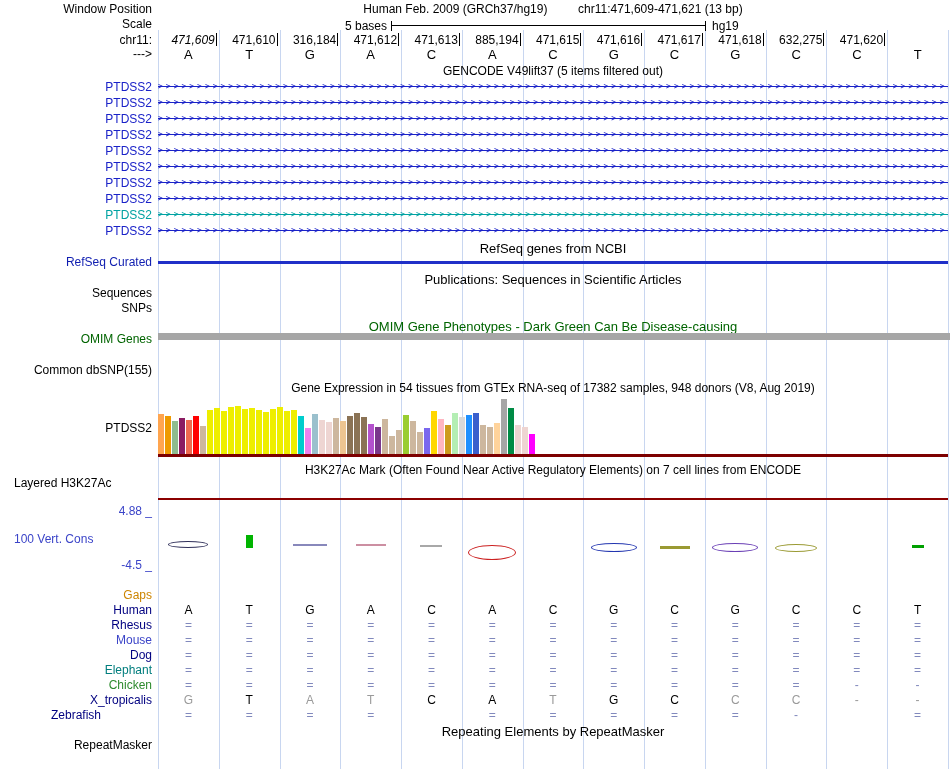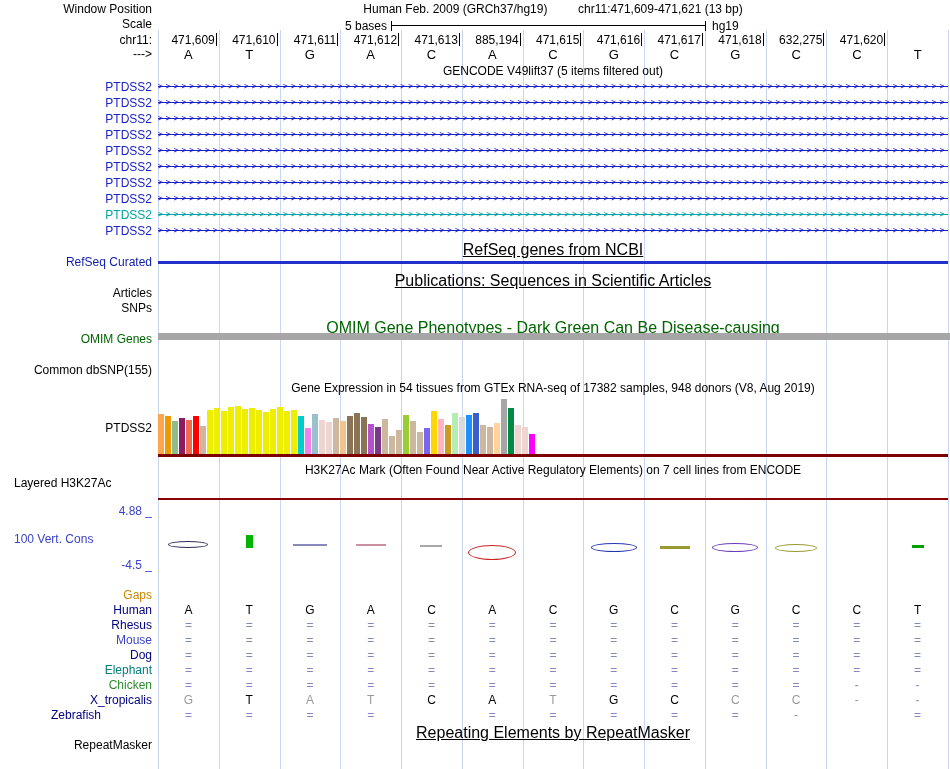--- a/index.html
+++ b/index.html
@@ -6,21 +6,21 @@
   html,body { background:#fff; }
   #screen {
     position:relative; width:950px; height:769px; overflow:hidden;
     background:#fff; color:#000; z-index:0;
     font-family:"Liberation Sans", sans-serif; font-size:12px;
   }
   .abs { position:absolute; }
   .right-label { position:absolute; left:0; width:152px; text-align:right; white-space:nowrap; }
   .left-label  { position:absolute; left:14px; white-space:nowrap; }
   .title { position:absolute; left:158px; width:790px; text-align:center; white-space:nowrap; }
-  .small { font-size:16px;text-decoration:underline; }
+  .small { font-size:13px; }
   .cons { color:#3b44c8; }
   .scale-bar {
     position:absolute; left:391px; top:21px; width:315px; height:10px;
     border-left:1px solid #000; border-right:1px solid #000;
     background:linear-gradient(to bottom, transparent 4px, #000 4px, #000 5px, transparent 5px);
   }
   .gene-line {
     position:absolute; left:158px; width:790px; height:13px; overflow:hidden;
     font-family:"DejaVu Sans Mono", monospace; font-size:8px; line-height:13px;
     letter-spacing:3px; white-space:nowrap;
@@ -49,21 +49,21 @@
 
   <div class="title" style="top:64px">GENCODE V49lift37 (5 items filtered out)</div>
   <div class="title small" style="top:241px">RefSeq genes from NCBI</div>
   <div class="title small" style="top:272px">Publications: Sequences in Scientific Articles</div>
   <div class="title small" style="top:319px;color:#006400">OMIM Gene Phenotypes - Dark Green Can Be Disease-causing</div>
   <div class="title" style="top:381px">Gene Expression in 54 tissues from GTEx RNA-seq of 17382 samples, 948 donors (V8, Aug 2019)</div>
   <div class="title" style="top:463px">H3K27Ac Mark (Often Found Near Active Regulatory Elements) on 7 cell lines from ENCODE</div>
   <div class="title small" style="top:724px">Repeating Elements by RepeatMasker</div>
 
   <div class="right-label" style="top:255px;color:#0f1db0">RefSeq Curated</div>
-  <div class="right-label" style="top:286px">Articles</div>
+  <div class="right-label" style="top:286px">Sequences</div>
   <div class="right-label" style="top:301px">SNPs</div>
   <div class="right-label" style="top:332px;color:#006400">OMIM Genes</div>
   <div class="right-label" style="top:363px">Common dbSNP(155)</div>
   <div class="right-label" style="top:421px">PTDSS2</div>
   <div class="left-label" style="top:476px">Layered H3K27Ac</div>
   <div class="right-label cons" style="top:504px">4.88 _</div>
   <div class="left-label cons" style="top:532px">100 Vert. Cons</div>
   <div class="right-label cons" style="top:558px">-4.5 _</div>
   <div class="right-label" style="top:738px">RepeatMasker</div>
 
@@ -79,23 +79,23 @@
     <div style="position: absolute; left: 401.08px; top: 30px; width: 1px; height: 739px; background: rgb(200, 214, 240); z-index: -1;"></div>
     <div style="position: absolute; left: 461.85px; top: 30px; width: 1px; height: 739px; background: rgb(200, 214, 240); z-index: -1;"></div>
     <div style="position: absolute; left: 522.62px; top: 30px; width: 1px; height: 739px; background: rgb(200, 214, 240); z-index: -1;"></div>
     <div style="position: absolute; left: 583.38px; top: 30px; width: 1px; height: 739px; background: rgb(200, 214, 240); z-index: -1;"></div>
     <div style="position: absolute; left: 644.15px; top: 30px; width: 1px; height: 739px; background: rgb(200, 214, 240); z-index: -1;"></div>
     <div style="position: absolute; left: 704.92px; top: 30px; width: 1px; height: 739px; background: rgb(200, 214, 240); z-index: -1;"></div>
     <div style="position: absolute; left: 765.69px; top: 30px; width: 1px; height: 739px; background: rgb(200, 214, 240); z-index: -1;"></div>
     <div style="position: absolute; left: 826.46px; top: 30px; width: 1px; height: 739px; background: rgb(200, 214, 240); z-index: -1;"></div>
     <div style="position: absolute; left: 887.23px; top: 30px; width: 1px; height: 739px; background: rgb(200, 214, 240); z-index: -1;"></div>
     <div style="position: absolute; left: 948px; top: 30px; width: 1px; height: 739px; background: rgb(200, 214, 240); z-index: -1;"></div>
-    <div style="position: absolute; left: 156.77px; top: 33px; width: 60px; height: 13px; text-align: right; border-right: 1px solid rgb(0, 0, 0); padding-right: 1px;">471,609</div>
+    <div style="position: absolute; left: 156.77px; top: 33px; width: 60px; height: 13px; text-align: right; border-right: 1px solid rgb(0, 0, 0); padding-right: 1px; font-style: italic;">471,609</div>
     <div style="position: absolute; left: 217.54px; top: 33px; width: 60px; height: 13px; text-align: right; border-right: 1px solid rgb(0, 0, 0); padding-right: 1px;">471,610</div>
-    <div style="position: absolute; left: 278.31px; top: 33px; width: 60px; height: 13px; text-align: right; border-right: 1px solid rgb(0, 0, 0); padding-right: 1px;">471,611</div>
+    <div style="position: absolute; left: 278.31px; top: 33px; width: 60px; height: 13px; text-align: right; border-right: 1px solid rgb(0, 0, 0); padding-right: 1px;">316,184</div>
     <div style="position: absolute; left: 339.08px; top: 33px; width: 60px; height: 13px; text-align: right; border-right: 1px solid rgb(0, 0, 0); padding-right: 1px;">471,612</div>
     <div style="position: absolute; left: 399.85px; top: 33px; width: 60px; height: 13px; text-align: right; border-right: 1px solid rgb(0, 0, 0); padding-right: 1px;">471,613</div>
     <div style="position: absolute; left: 460.62px; top: 33px; width: 60px; height: 13px; text-align: right; border-right: 1px solid rgb(0, 0, 0); padding-right: 1px;">885,194</div>
     <div style="position: absolute; left: 521.38px; top: 33px; width: 60px; height: 13px; text-align: right; border-right: 1px solid rgb(0, 0, 0); padding-right: 1px;">471,615</div>
     <div style="position: absolute; left: 582.15px; top: 33px; width: 60px; height: 13px; text-align: right; border-right: 1px solid rgb(0, 0, 0); padding-right: 1px;">471,616</div>
     <div style="position: absolute; left: 642.92px; top: 33px; width: 60px; height: 13px; text-align: right; border-right: 1px solid rgb(0, 0, 0); padding-right: 1px;">471,617</div>
     <div style="position: absolute; left: 703.69px; top: 33px; width: 60px; height: 13px; text-align: right; border-right: 1px solid rgb(0, 0, 0); padding-right: 1px;">471,618</div>
     <div style="position: absolute; left: 764.46px; top: 33px; width: 60px; height: 13px; text-align: right; border-right: 1px solid rgb(0, 0, 0); padding-right: 1px;">632,275</div>
     <div style="position: absolute; left: 825.23px; top: 33px; width: 60px; height: 13px; text-align: right; border-right: 1px solid rgb(0, 0, 0); padding-right: 1px;">471,620</div>
     <div style="position: absolute; left: 158px; top: 47px; width: 60.77px; text-align: center; font-size: 13px;">A</div>

